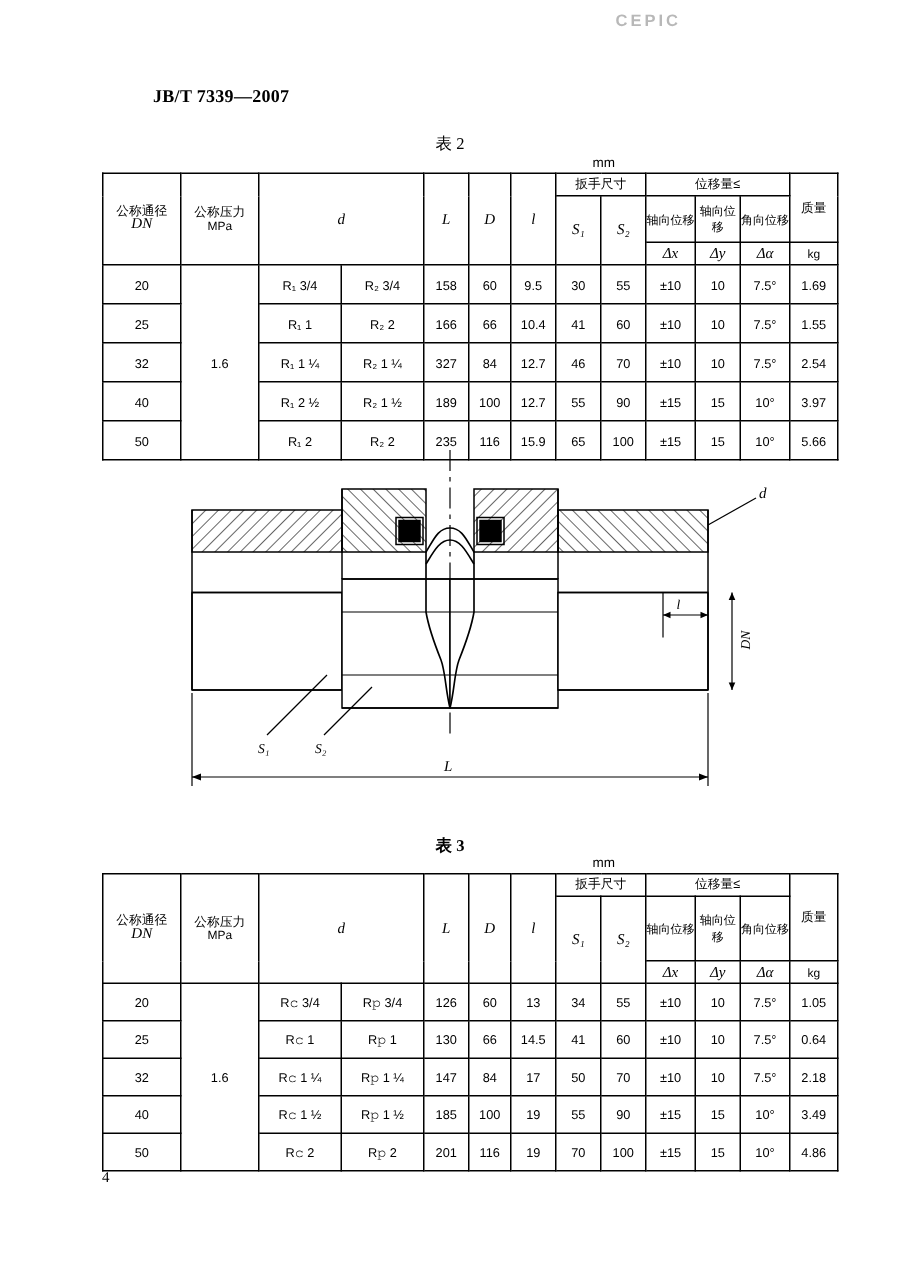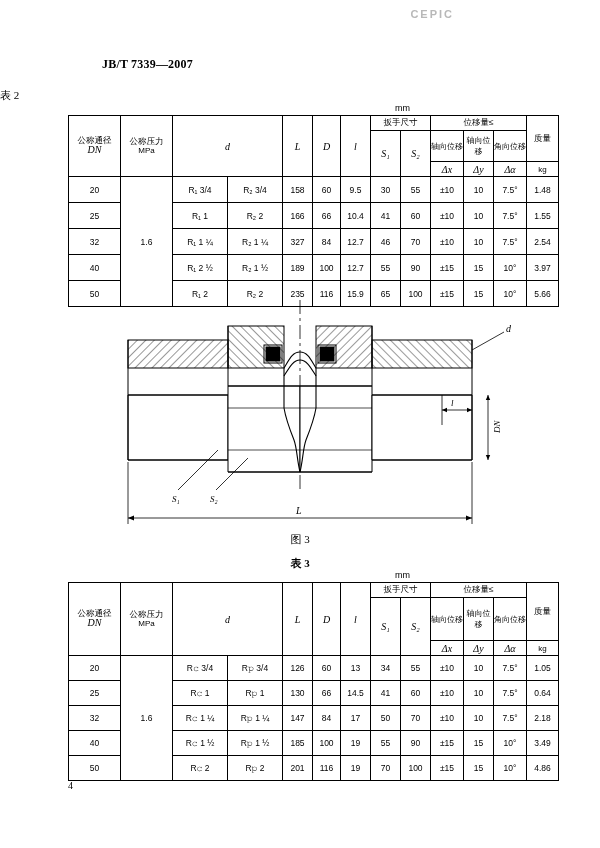--- a/index.html
+++ b/index.html
@@ -34,20 +34,21 @@
     position: absolute;
     top: 57px;
     left: 68px;
     font-family: "Liberation Serif", serif;
     font-weight: bold;
     font-size: 12px;
     letter-spacing: 0.2px;
     margin-left: 34px;
   }
   .tbl-caption {
+    text-align: center;
     font-size: 11px;
     font-family: "Liberation Serif", serif;
   }
   .cap2 {
     position: absolute;
     top: 88px;
     left: 0;
     width: 600px;
   }
   .unit {
@@ -189,21 +190,21 @@
       <td>R₁ 3/4</td>
       <td>R₂ 3/4</td>
       <td>158</td>
       <td>60</td>
       <td>9.5</td>
       <td>30</td>
       <td>55</td>
       <td>±10</td>
       <td>10</td>
       <td>7.5°</td>
-      <td>1.48</td>
+      <td>1.69</td>
     </tr>
     <tr class="drow">
       <td>25</td>
       <td>R₁ 1</td>
       <td>R₂ 2</td>
       <td>166</td>
       <td>66</td>
       <td>10.4</td>
       <td>41</td>
       <td>60</td>
@@ -354,21 +355,20 @@
         <line x1="60" y1="228" x2="404" y2="228"></line>
         <path d="M60,228 l6,-2.4 l0,4.8 Z" fill="#000" stroke="none"></path>
         <path d="M404,228 l-6,-2.4 l0,4.8 Z" fill="#000" stroke="none"></path>
         <line x1="60" y1="172" x2="60" y2="234"></line>
         <line x1="404" y1="172" x2="404" y2="234"></line>
       </g>
       <text x="228" y="224" font-family="Liberation Serif, serif" font-style="italic" font-size="10">L</text>
     </svg>
   </div>
 
-  <div class="fig-caption figcap3">图  3</div>
   <div class="fig-caption cap3">表  3</div>
   <div class="unit unit3">mm</div>
 
   <table class="data t3">
     <colgroup>
       <col style="width:52px">
         <col style="width:52px">
         <col style="width:55px">
         <col style="width:55px">
       <col style="width:30px">

